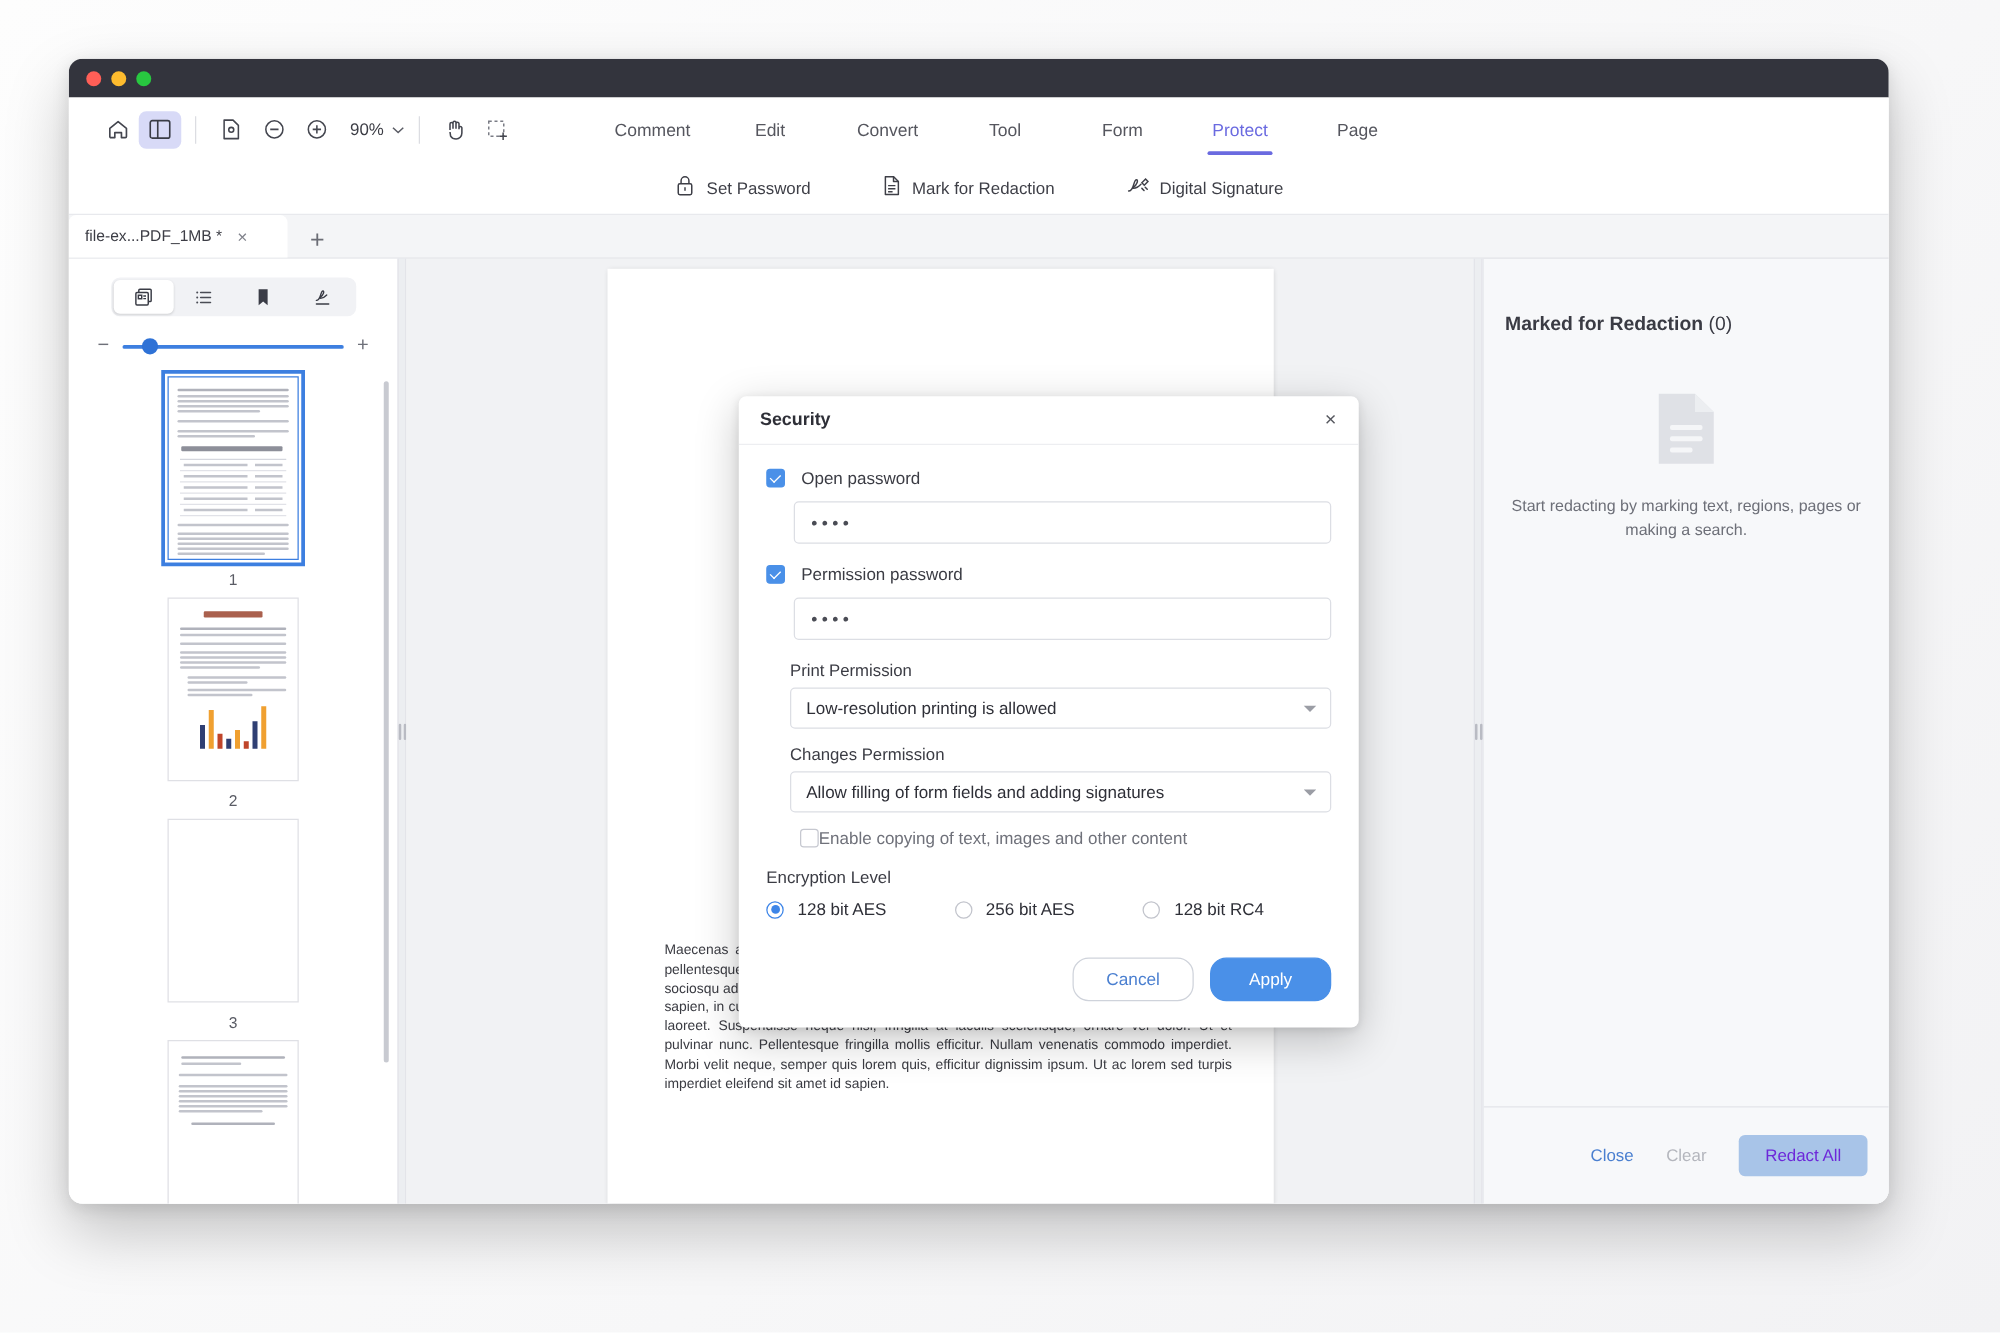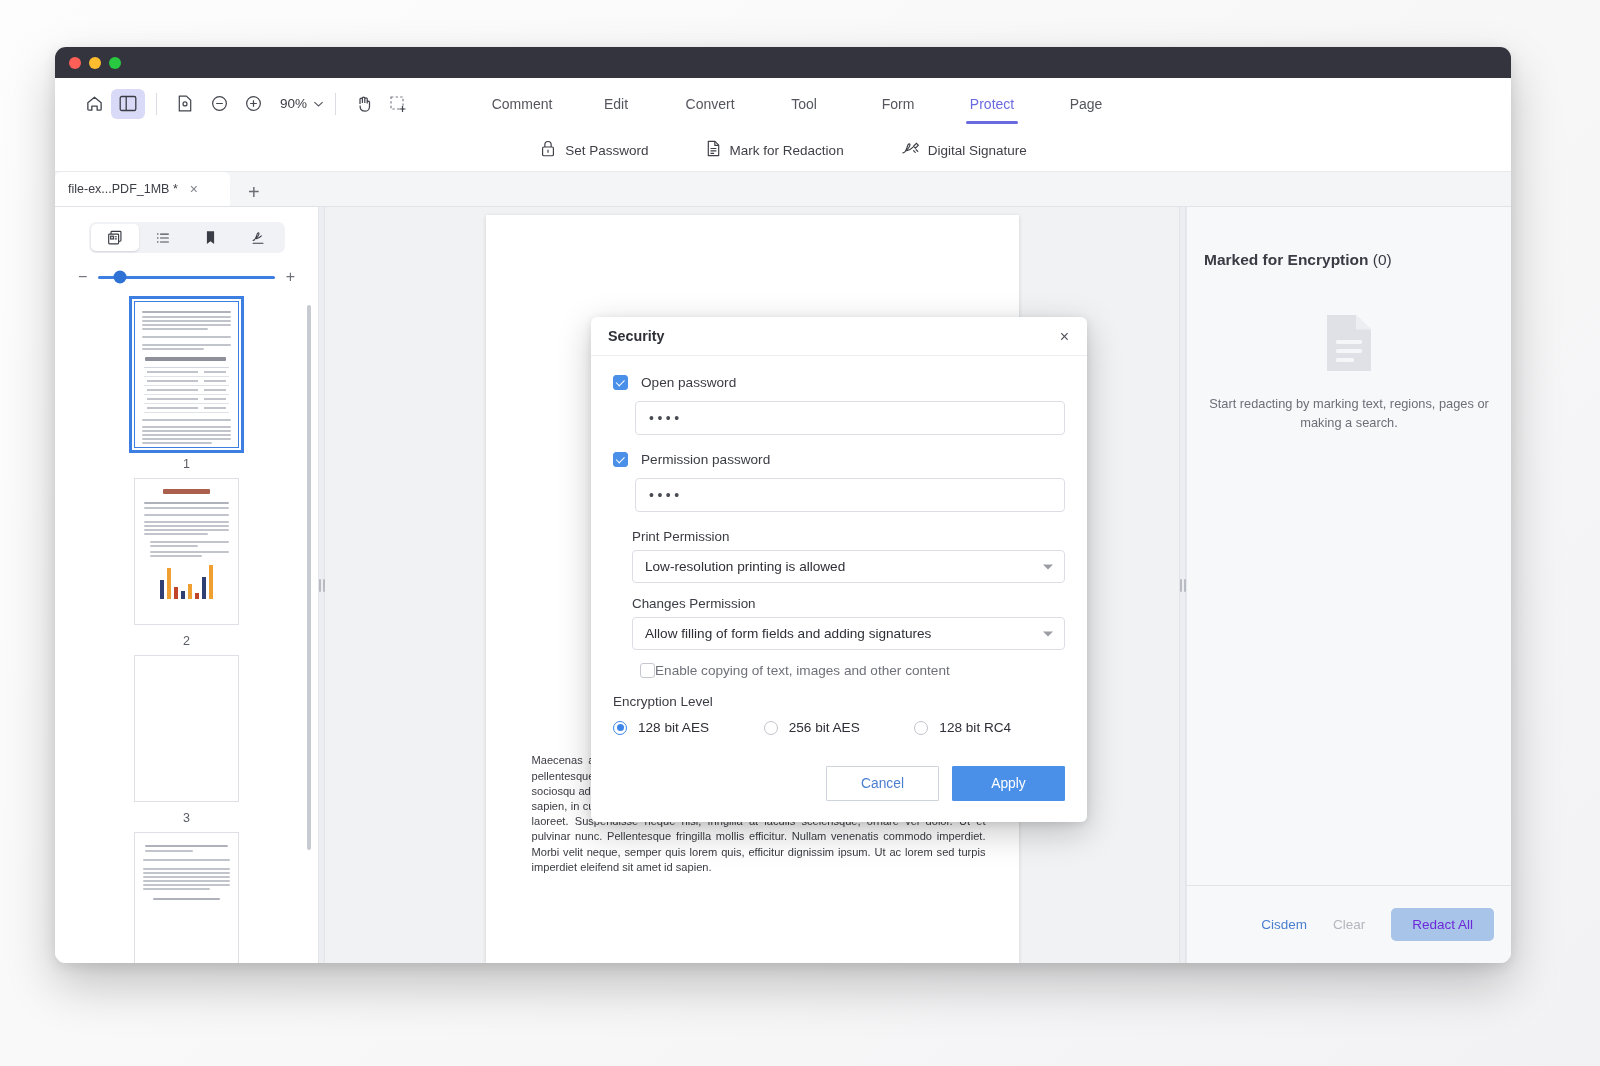--- a/index.html
+++ b/index.html
@@ -267,22 +267,22 @@
     flex: 0 0 14px;
   }
   .radio.on { border-color: #3d85e8; }
   .radio.on::after { content:""; width: 7px; height: 7px; border-radius: 50%; background: #3d85e8; }
   .radio-label { font-size: 13.6px; color: #2e2f37; }
   #dlg-foot {
     display: flex; justify-content: flex-end; gap: 13px;
     padding: 14px 22px 21px 22px;
   }
   .btn {
-    font-size: 13.8px; border-radius: 1px; padding: 9px 0;
-    width: 113px; text-align: center; cursor: pointer;
+    font-size: 13.8px; border-radius: 13px; padding: 9px 0;
+    width: 97px; text-align: center; cursor: pointer;
   }
   .btn.secondary { background: #fff; border: 1px solid #cfd3db; color: #4a7fd0; }
   .btn.primary { background: #4a90e8; border: 1px solid #4a90e8; color: #fff; }
 </style>
 </head>
 <body>
 
 <div id="desktop">
 
   <div id="window">
@@ -565,39 +565,39 @@
 
       <div class="divider">
         <span class="grip">
             <i></i>
             <i></i>
           </span>
       </div>
 
       <div id="rightpanel">
         <div id="redaction-head">
-          <span>Marked for Encryption</span>
+          <span>Marked for Redaction</span>
           <span class="count">(0)</span>
         </div>
         <div id="redaction-empty">
           <span>
             <svg width="54" height="62" viewBox="0 0 54 62" fill="none">
               <path d="M5 3h29l15 14.5V59H5z" fill="#dfe1e6"></path>
               <path d="M34 3v14.5h15" fill="#eceef1"></path>
               <rect x="14" y="28" width="26" height="4" rx="1.6" fill="#f5f6f8"></rect>
               <rect x="14" y="37" width="26" height="4" rx="1.6" fill="#f5f6f8"></rect>
               <rect x="14" y="46" width="18" height="4" rx="1.6" fill="#f5f6f8"></rect>
             </svg>
           </span>
           <p>Start redacting by
 marking text, regions,
 pages or making a search.</p>
         </div>
         <div id="redaction-foot">
-          <span class="foot-link">Cisdem</span>
+          <span class="foot-link">Close</span>
           <span class="foot-link disabled">Clear</span>
           <button id="redact-all">Redact All</button>
         </div>
       </div>
     </div>
 
     <div id="dialog">
       <div id="dlg-head">
         <span id="dlg-title">Security</span>
         <span id="dlg-close">×</span>

